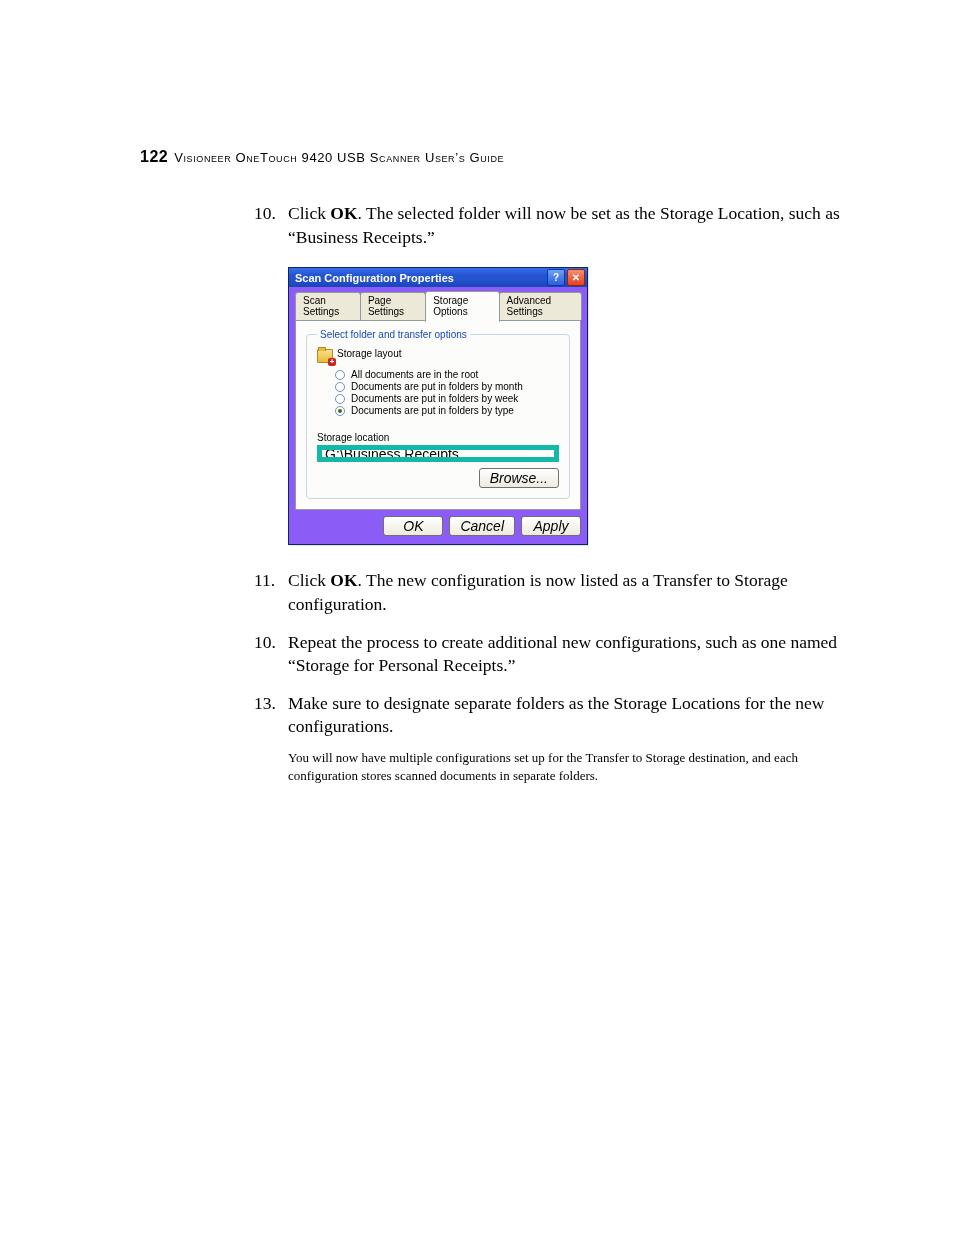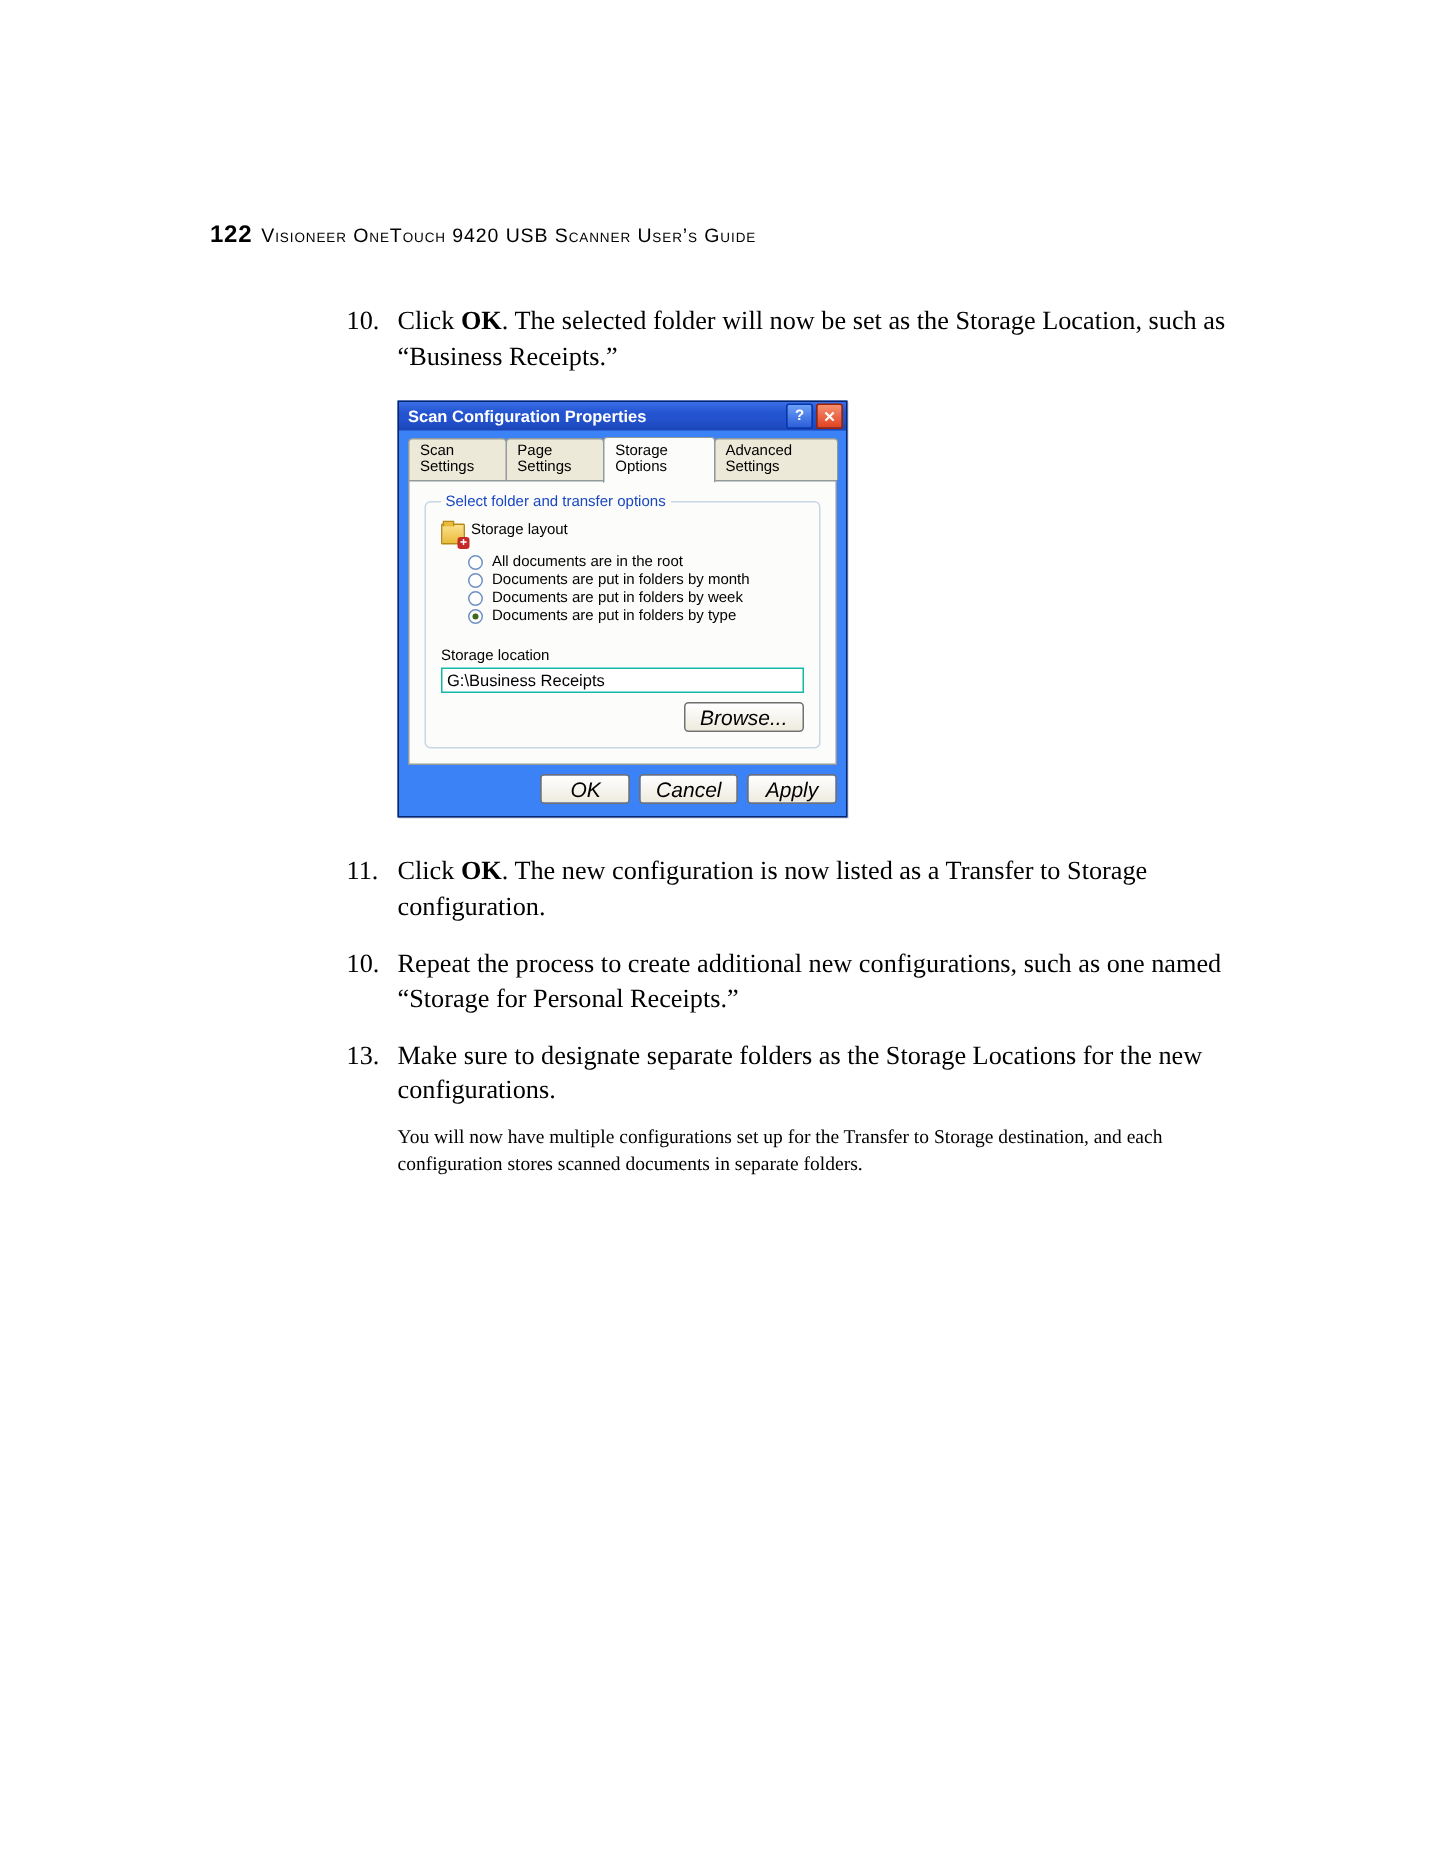--- a/index.html
+++ b/index.html
@@ -27,21 +27,21 @@
   }
   .page-number {
     font-weight: 800;
     font-size: 16px;
   }
   .page-title {
     font-variant: small-caps;
     letter-spacing: 0.6px;
   }
   .content {
-    margin-left: 91px;
+    margin-left: 114px;
   }
   ol.steps {
     list-style: none;
     padding: 0;
     margin: 0;
   }
   ol.steps > li {
     position: relative;
     padding-left: 34px;
     margin-bottom: 14px;
@@ -62,21 +62,21 @@
   .bold { font-weight: bold; }
   .dialog-wrap {
     margin: 18px 0 24px 34px;
   }
   
   .dialog {
     width: 298px;
     font-family: Tahoma, Arial, sans-serif;
     font-size: 10px;
     border: 1px solid #0a246a;
-    background: #3b82f6;
+    background: #8b5cf6;
     box-shadow: 1px 1px 0 rgba(0,0,0,0.1);
   }
   .titlebar {
     display: flex;
     align-items: center;
     justify-content: space-between;
     height: 19px;
     padding: 0 2px 0 6px;
     background: linear-gradient(180deg, #3a6ee7 0%, #2353cf 40%, #2353cf 60%, #1b45b8 100%);
     color: #fff;
@@ -196,24 +196,24 @@
     width:4px; height:4px;
     background:#3b6b1f;
     border-radius:50%;
   }
   .loc-label { margin-top:16px; font-size:10px; color:#000; }
   .path-input {
     width:100%;
     box-sizing:border-box;
     margin-top:2px;
     height:17px;
-    border:1px solid #14b8a6;
+    border:5px solid #14b8a6;
     background:#fff;
     font-family:Tahoma,Arial,sans-serif;
-    font-size:11px;
+    font-size:14px;
     padding:1px 3px;
   }
   .browse-row { display:flex; justify-content:flex-end; margin-top:6px; }
   .btn {
     min-width:60px;
     height:20px;
     padding: 0 10px;
     font-family:Tahoma,Arial,sans-serif;
     font-size:14px;
     background: linear-gradient(180deg,#ffffff,#eeeade);

